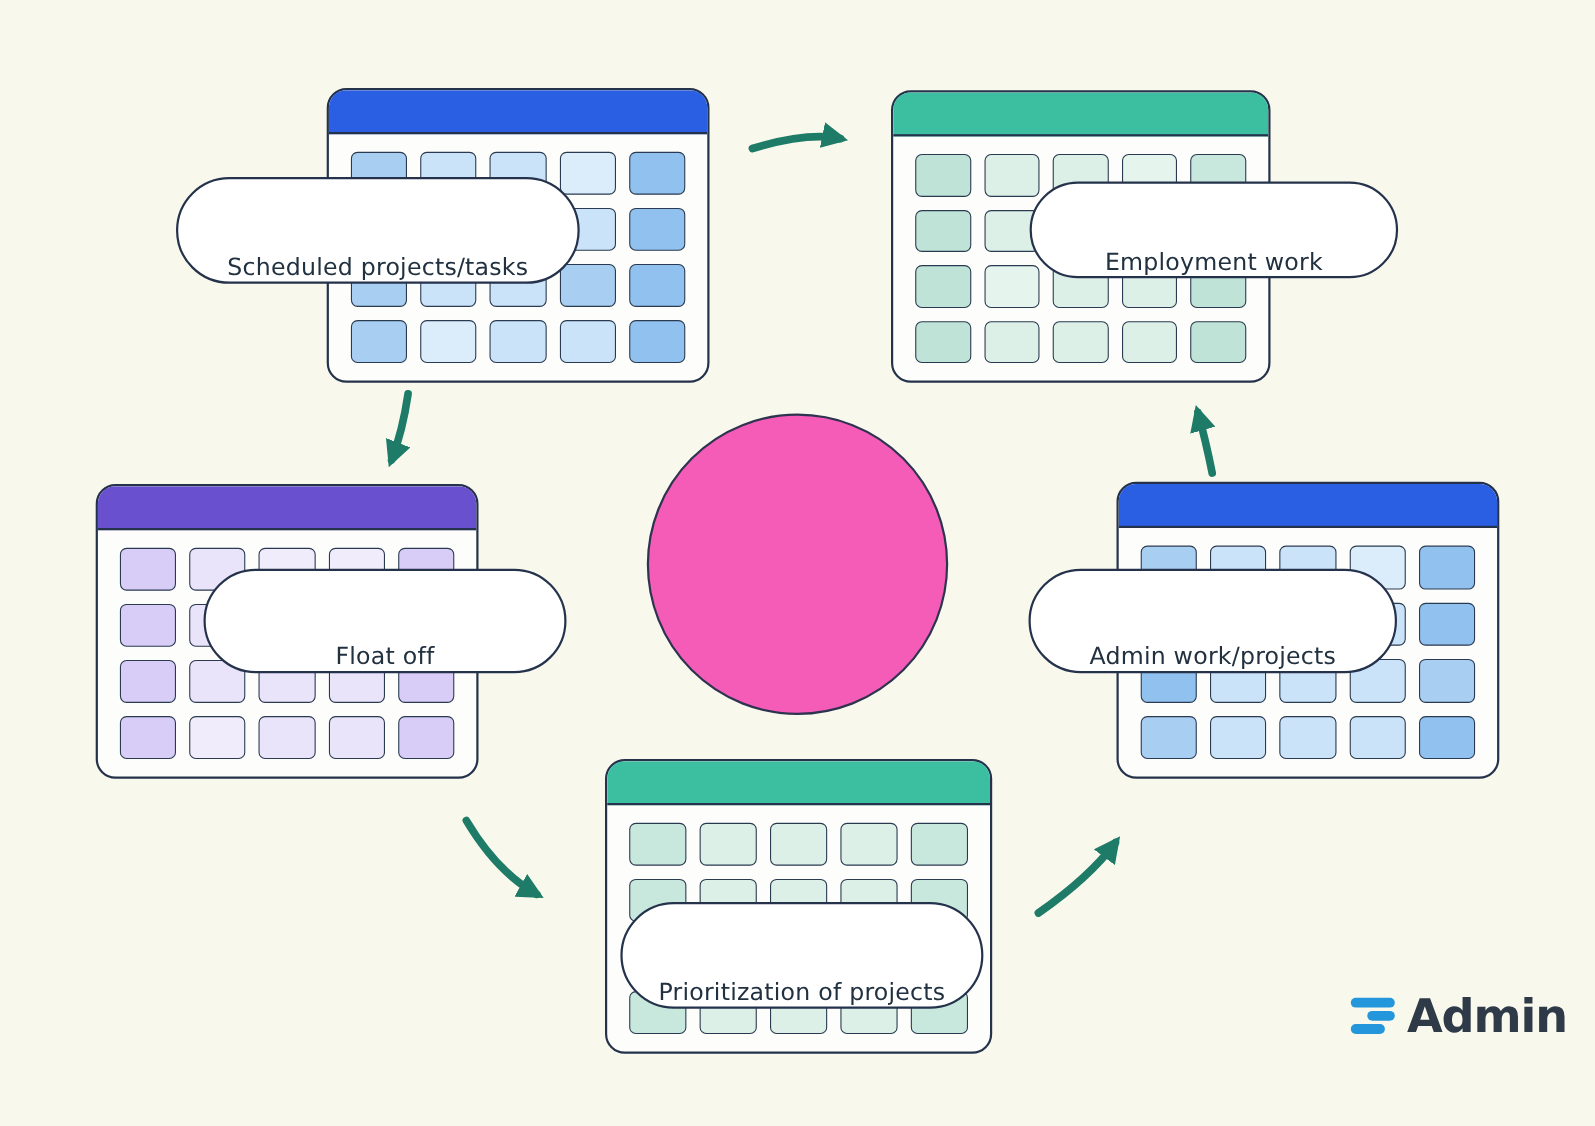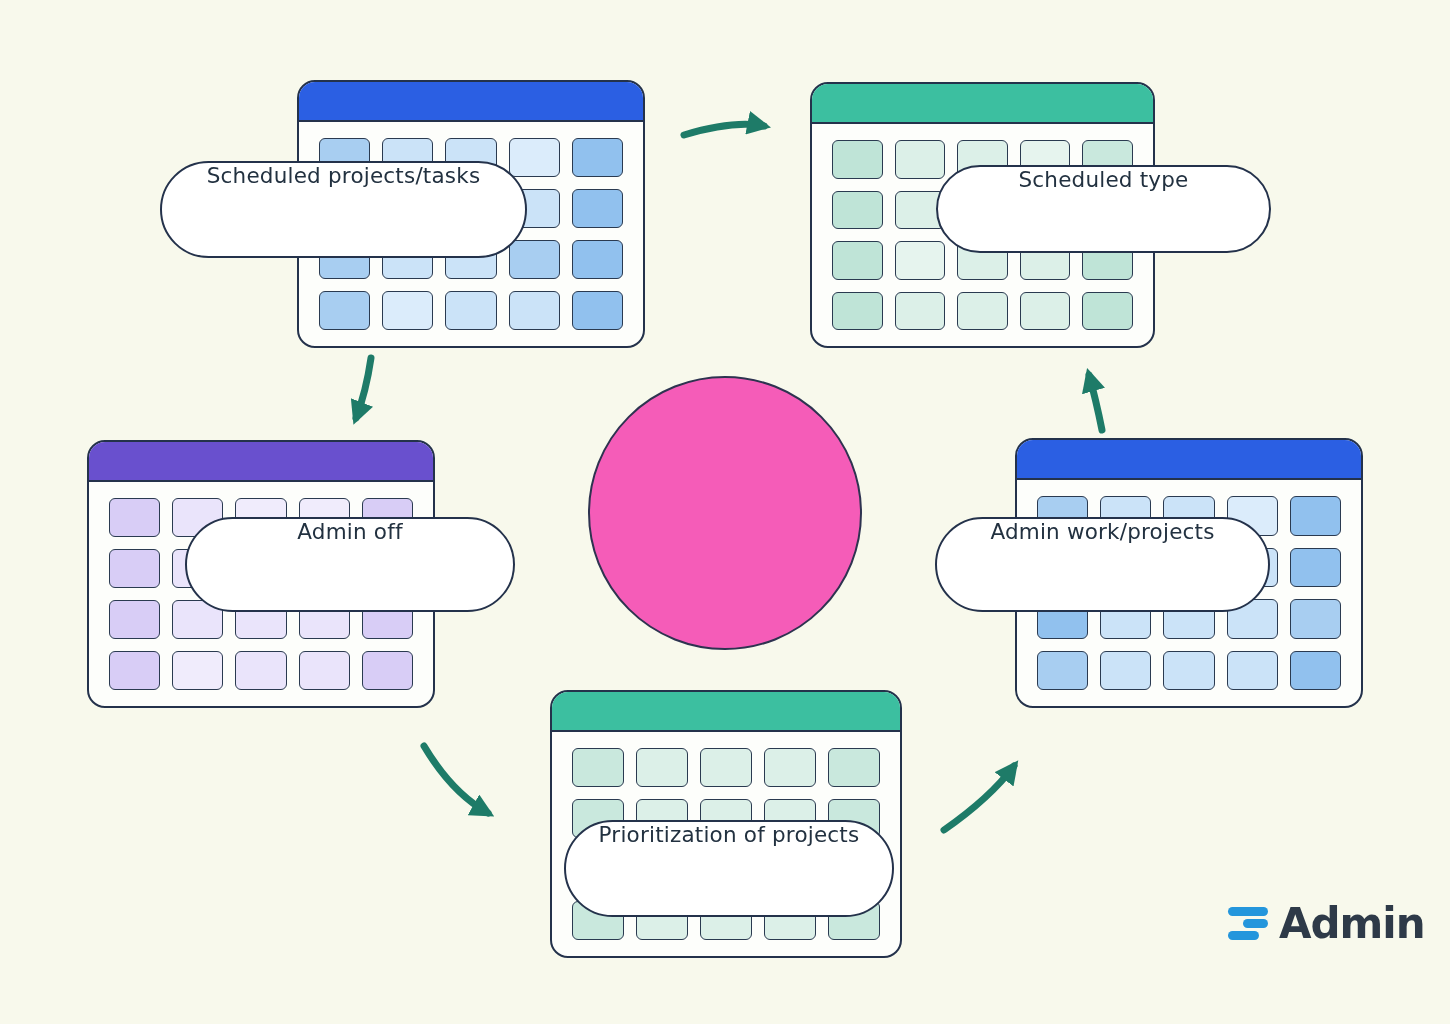--- a/index.html
+++ b/index.html
@@ -51,21 +51,21 @@
     border: 1.5px solid #2A3A50;
     border-radius: 6px;
   }
   
   .pill {
     position: absolute;
     background: #FFFFFF;
     border: 2.5px solid var(--ink, #24324B);
     border-radius: 70px;
     display: flex;
-    align-items: flex-start;
+    align-items: flex-end;
     justify-content: center;
     z-index: 4;
     font-size: 21.5px;
     color: #223140;
     letter-spacing: 0.2px;
   }
   
   .circle {
     position: absolute;
     left: 588px; top: 376px;
@@ -257,25 +257,25 @@
         <div class="cell" style="background: rgb(220, 240, 232);"></div>
         <div class="cell" style="background: rgb(201, 232, 221);"></div>
       </div>
   </section>
 
   <div class="pill" style="left:160px; top:161px; width:367px; height:97px;">
     <span>Scheduled projects/tasks</span>
   </div>
 
   <div class="pill" style="left:936px; top:165px; width:335px; height:88px;">
-    <span>Scheduled type</span>
+    <span>Employment work</span>
   </div>
 
   <div class="pill" style="left:185px; top:517px; width:330px; height:95px;">
-    <span>Admin off</span>
+    <span>Float off</span>
   </div>
 
   <div class="pill" style="left:935px; top:517px; width:335px; height:95px;">
     <span>Admin work/projects</span>
   </div>
 
   <div class="pill" style="left:564px; top:820px; width:330px; height:97px;">
     <span>Prioritization of projects</span>
   </div>
 

